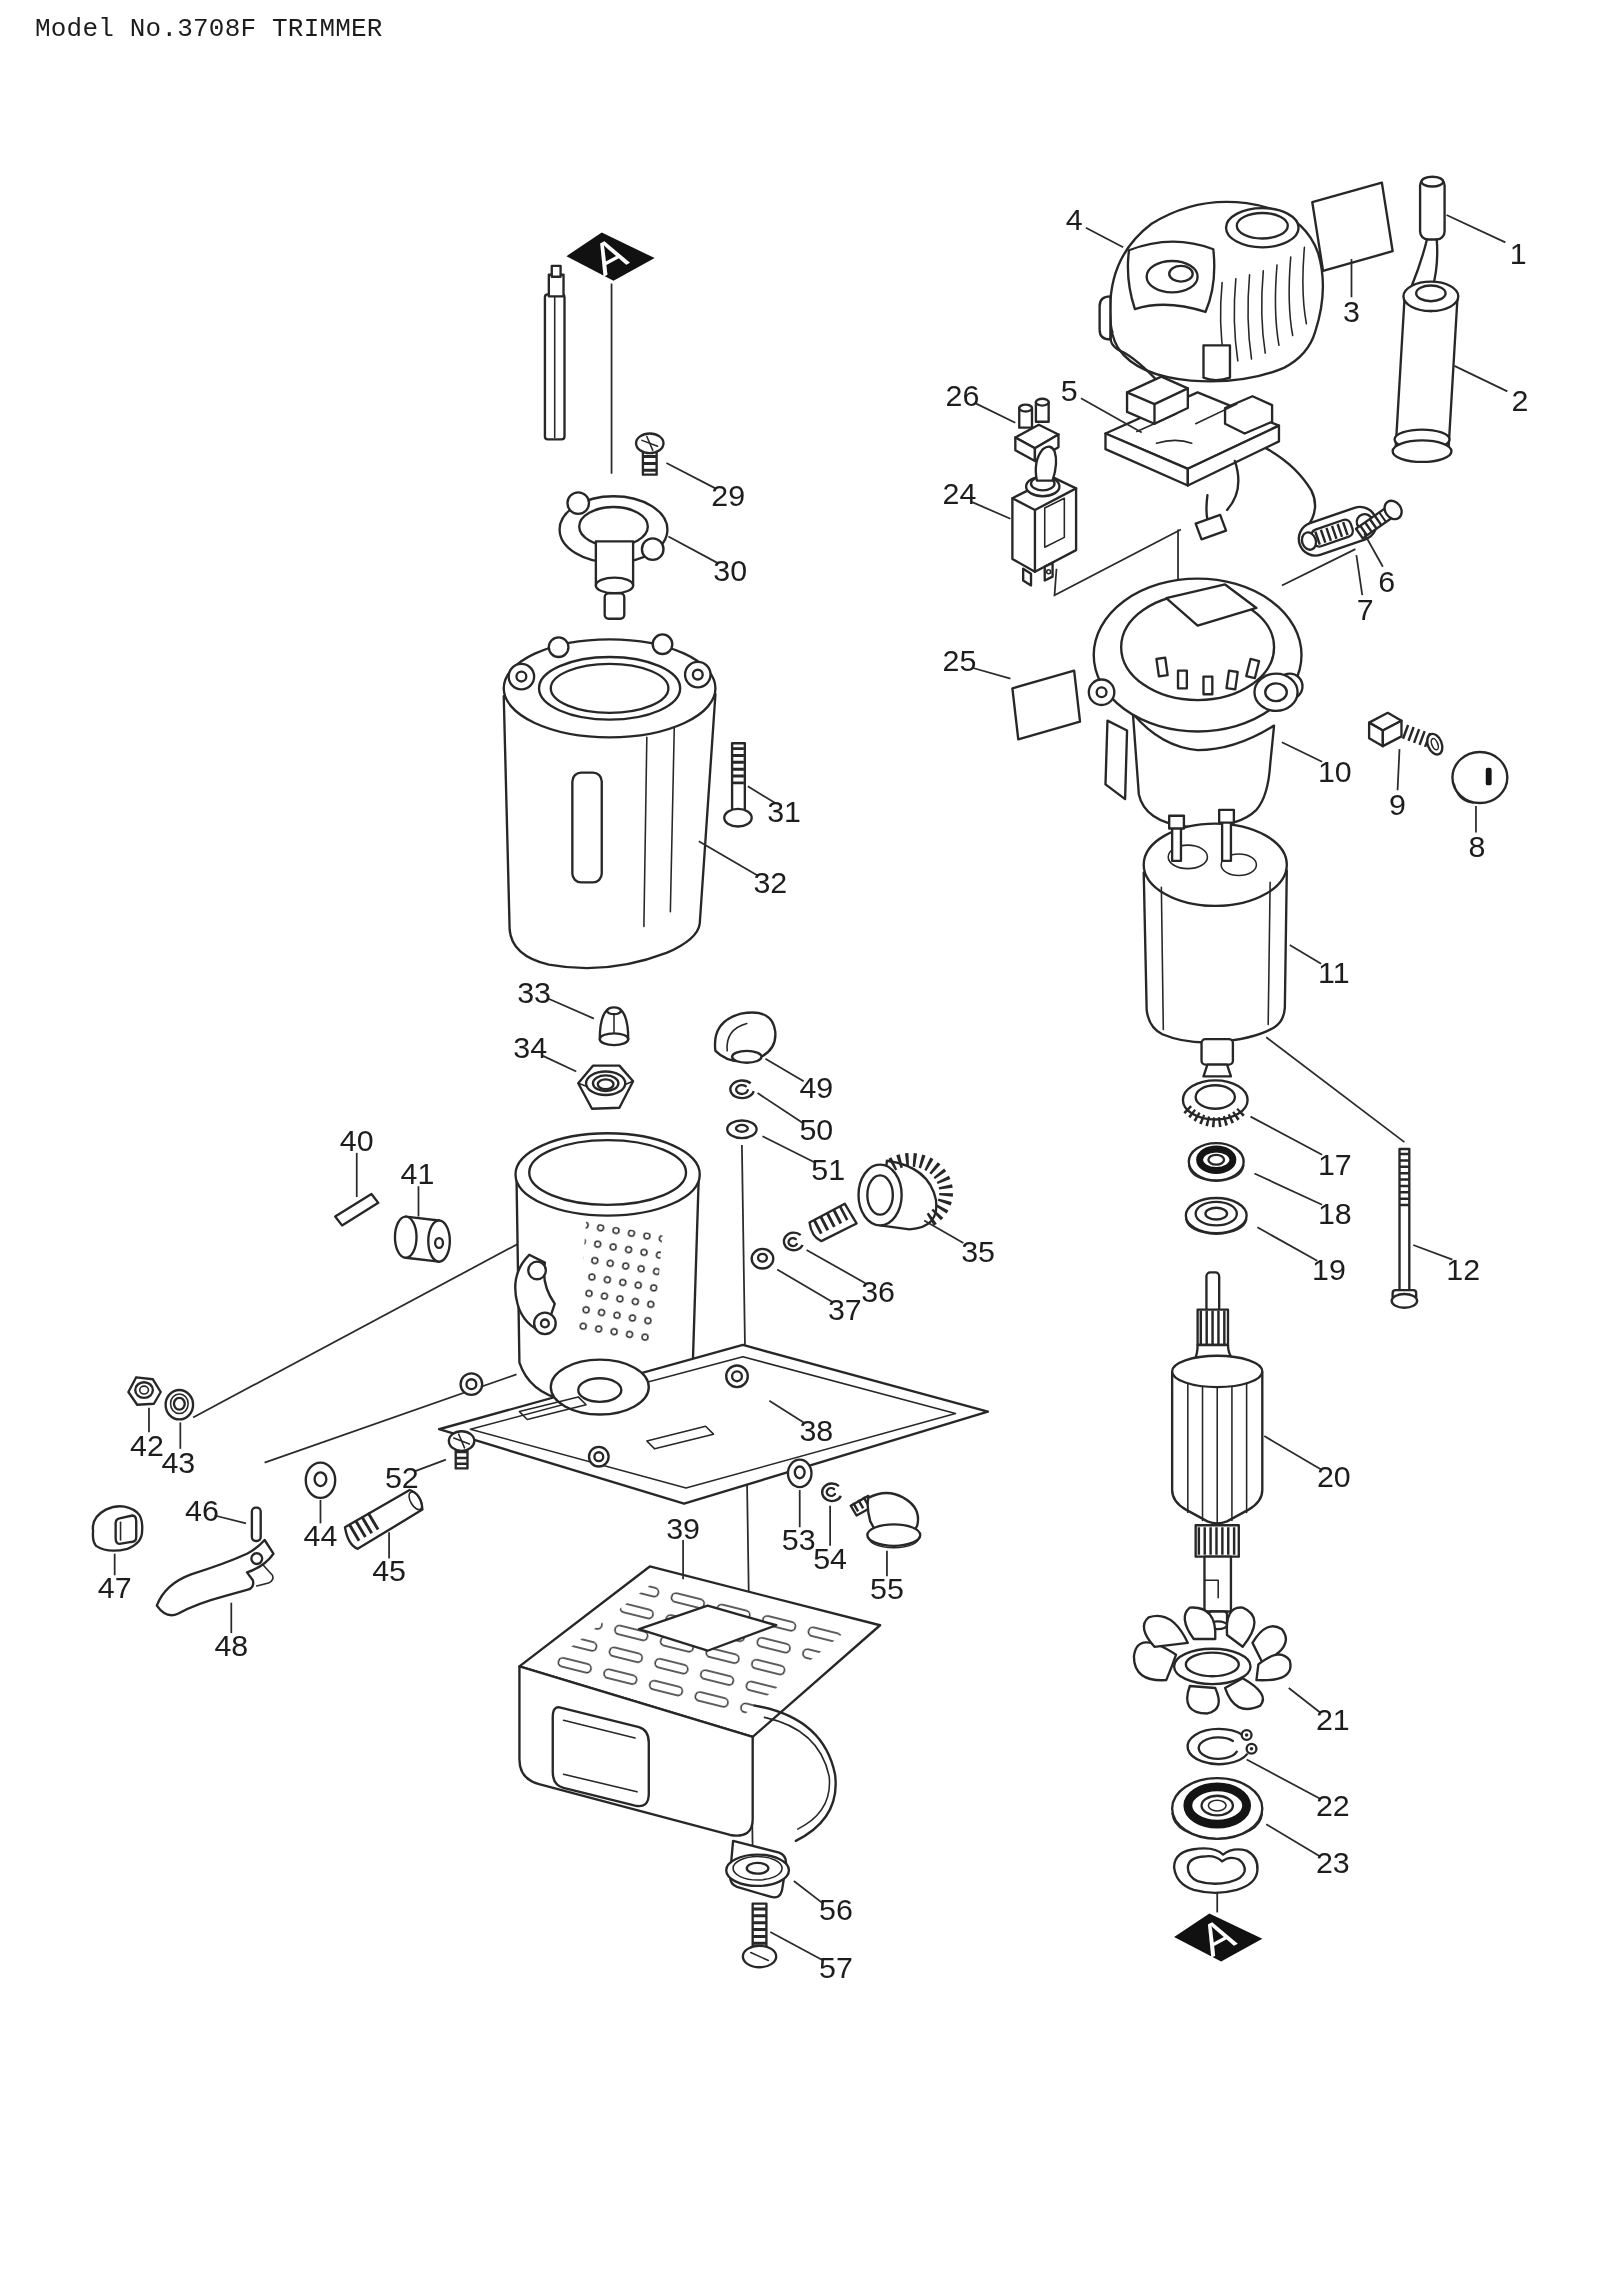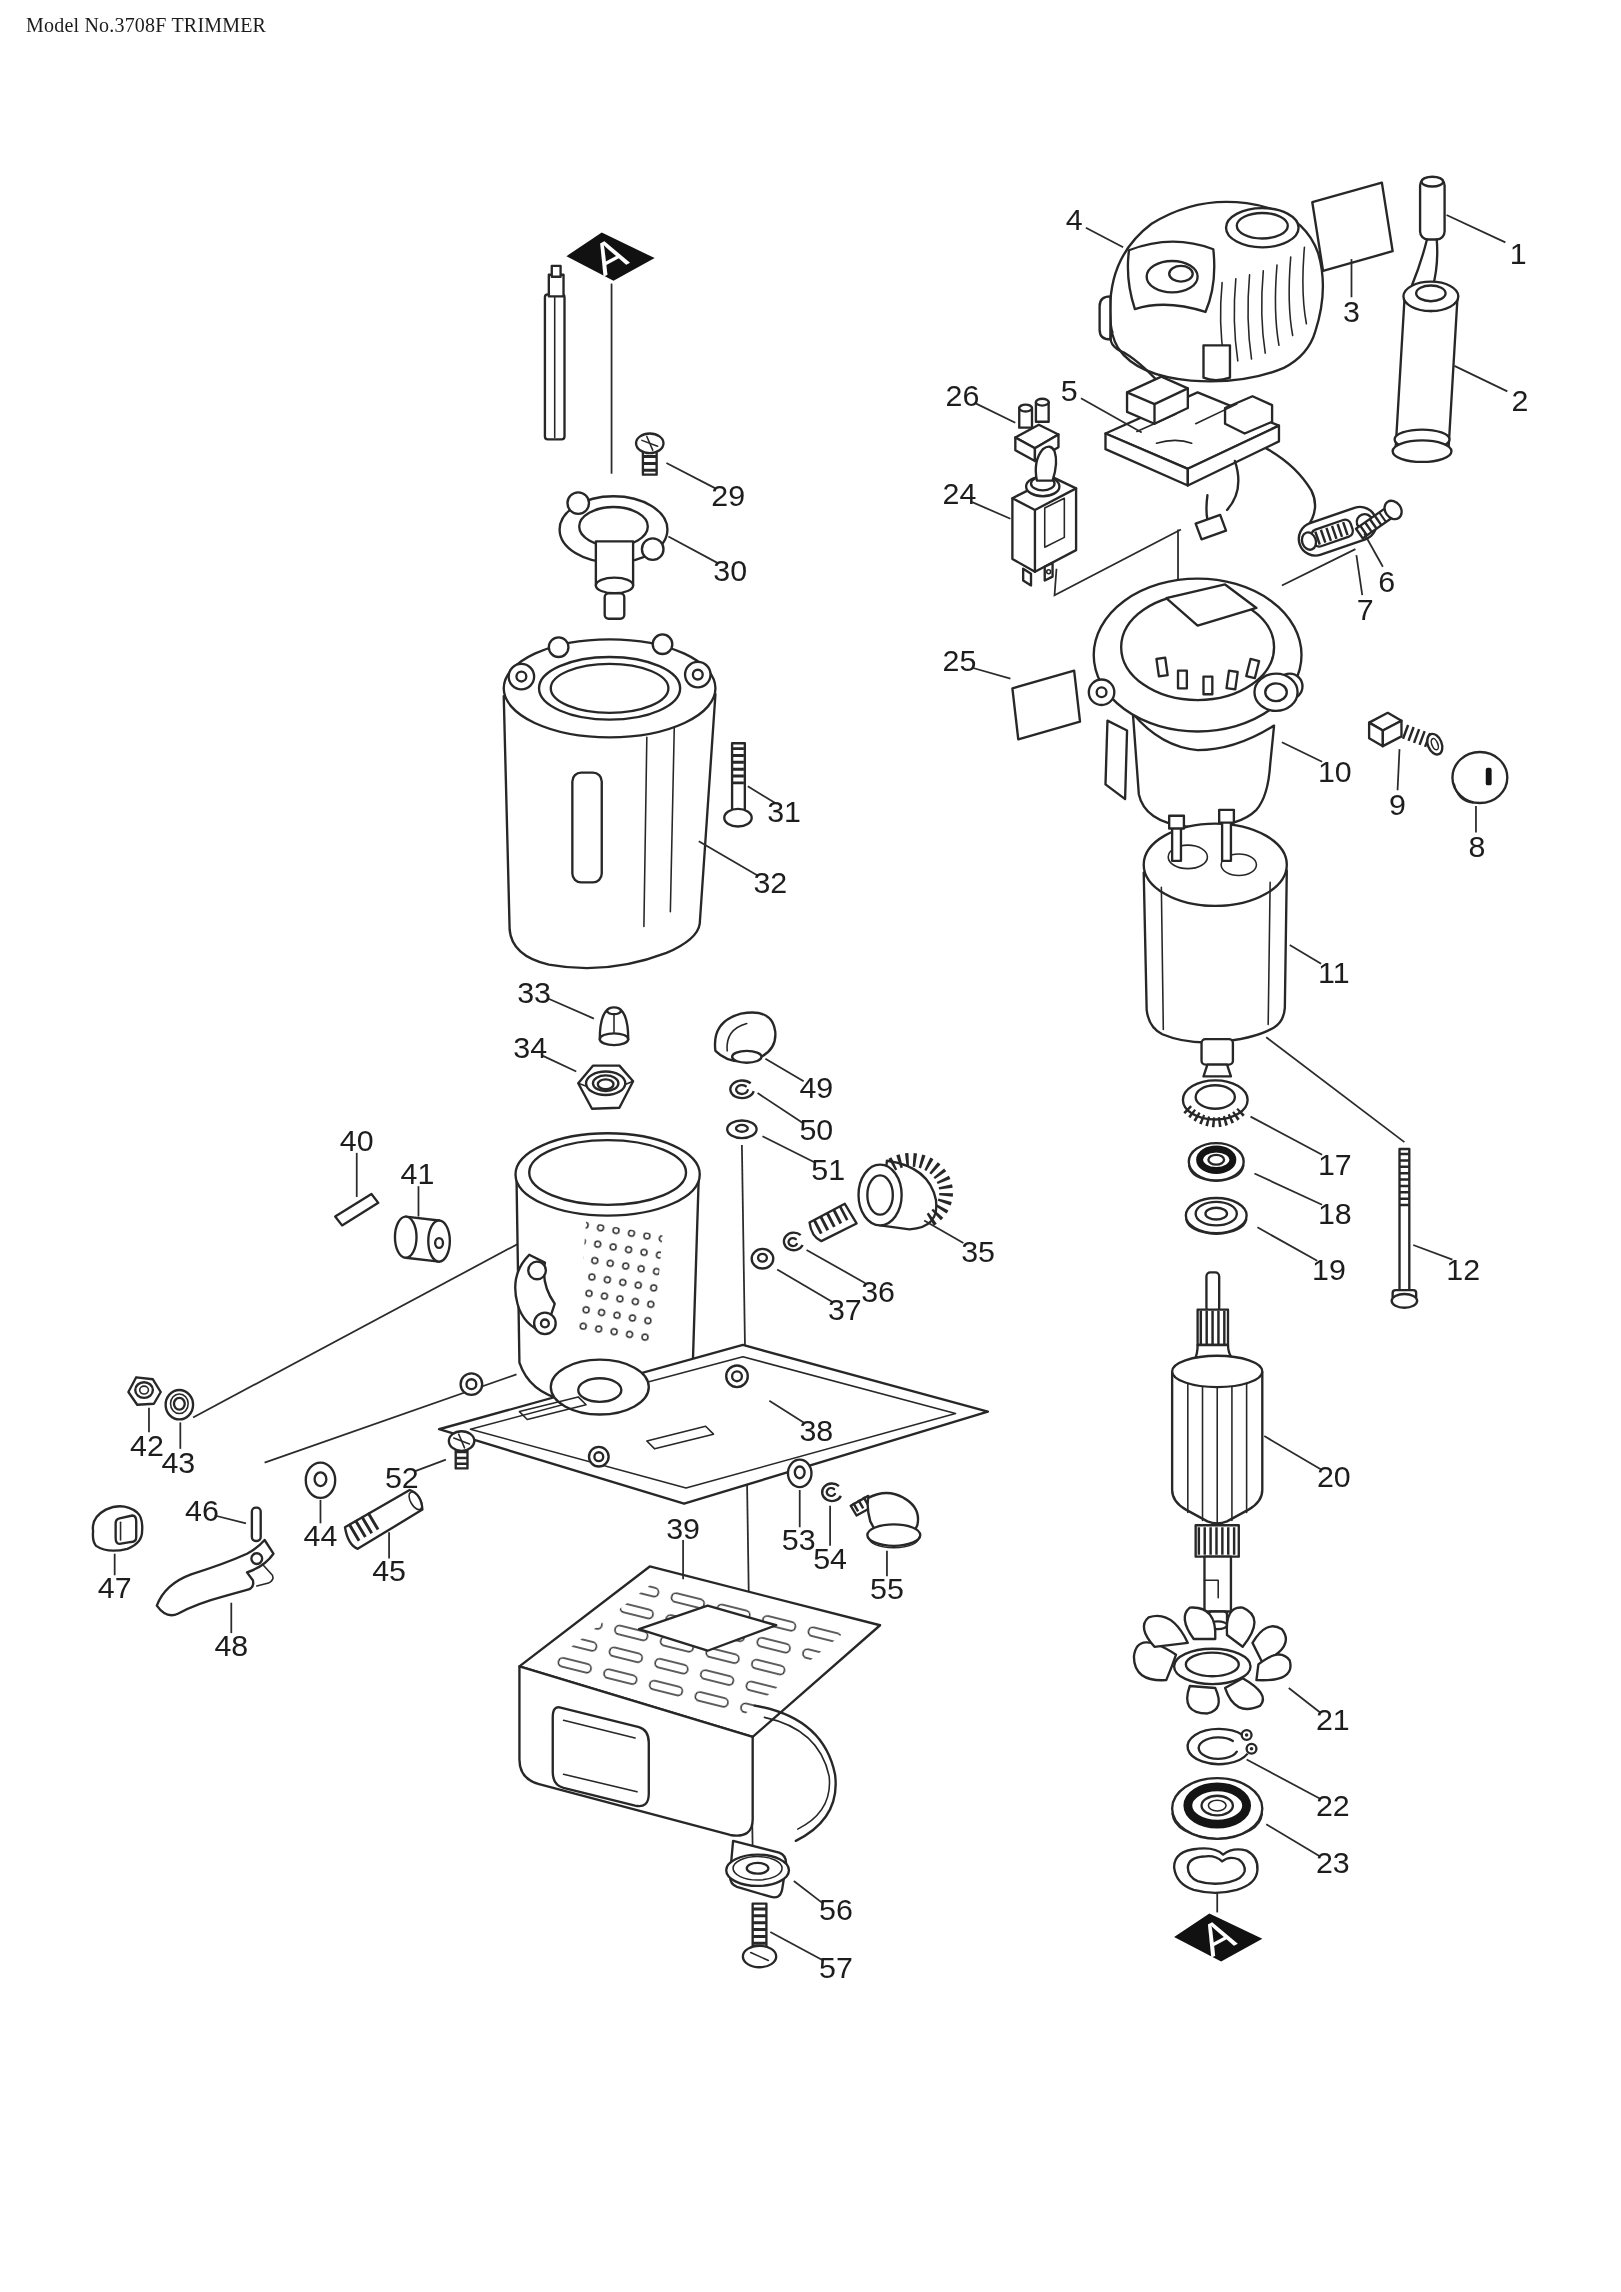--- a/index.html
+++ b/index.html
@@ -1,19 +1,19 @@
 <!DOCTYPE html>
 <html><head>
 <meta charset="utf-8">
 <style>
   html,body{margin:0;padding:0;background:#e8e8e8;}
   .page{position:relative;width:1621px;height:2293px;background:#ffffff;margin:0 auto;overflow:hidden;
         font-family:"Liberation Sans",sans-serif;}
-  .title{position:absolute;left:26px;top:13.7px;font-size:20px;color:#1c1c1c;letter-spacing:0.2px;
-         font-family:Liberation Serif, serif;}
+  .title{position:absolute;left:35px;top:13.7px;font-size:26px;color:#1c1c1c;letter-spacing:0.2px;
+         font-family:Liberation Mono, monospace;}
   svg{position:absolute;left:0;top:0;}
   .ln{fill:none;stroke:#272727;stroke-width:2.4;stroke-linecap:round;stroke-linejoin:round;}
   .fw{fill:#ffffff;stroke:#272727;stroke-width:2.4;stroke-linejoin:round;}
   .thin{stroke-width:1.6;}
   .knurl{fill:none;stroke:#272727;stroke-linecap:butt;}
   .leader{stroke:#2b2b2b;stroke-width:1.8;fill:none;}
   .part-num{font-family:"Liberation Sans",sans-serif;font-size:31px;fill:#1d1d1d;
             text-anchor:middle;dominant-baseline:central;}
   .marker-letter{font-family:"Liberation Sans",sans-serif;font-size:46px;fill:#ffffff;
                  text-anchor:middle;dominant-baseline:central;}

